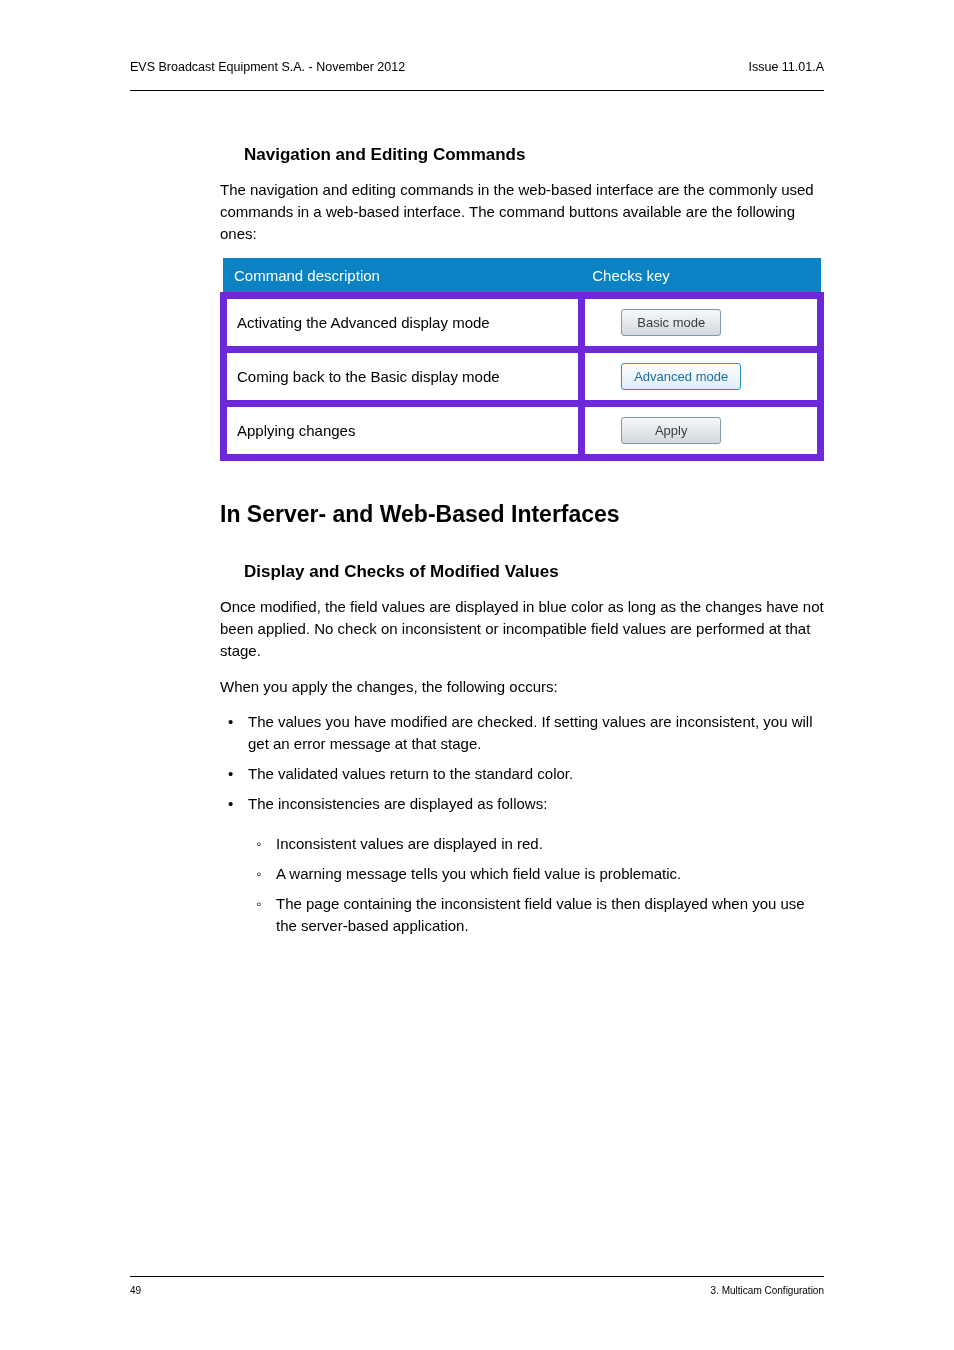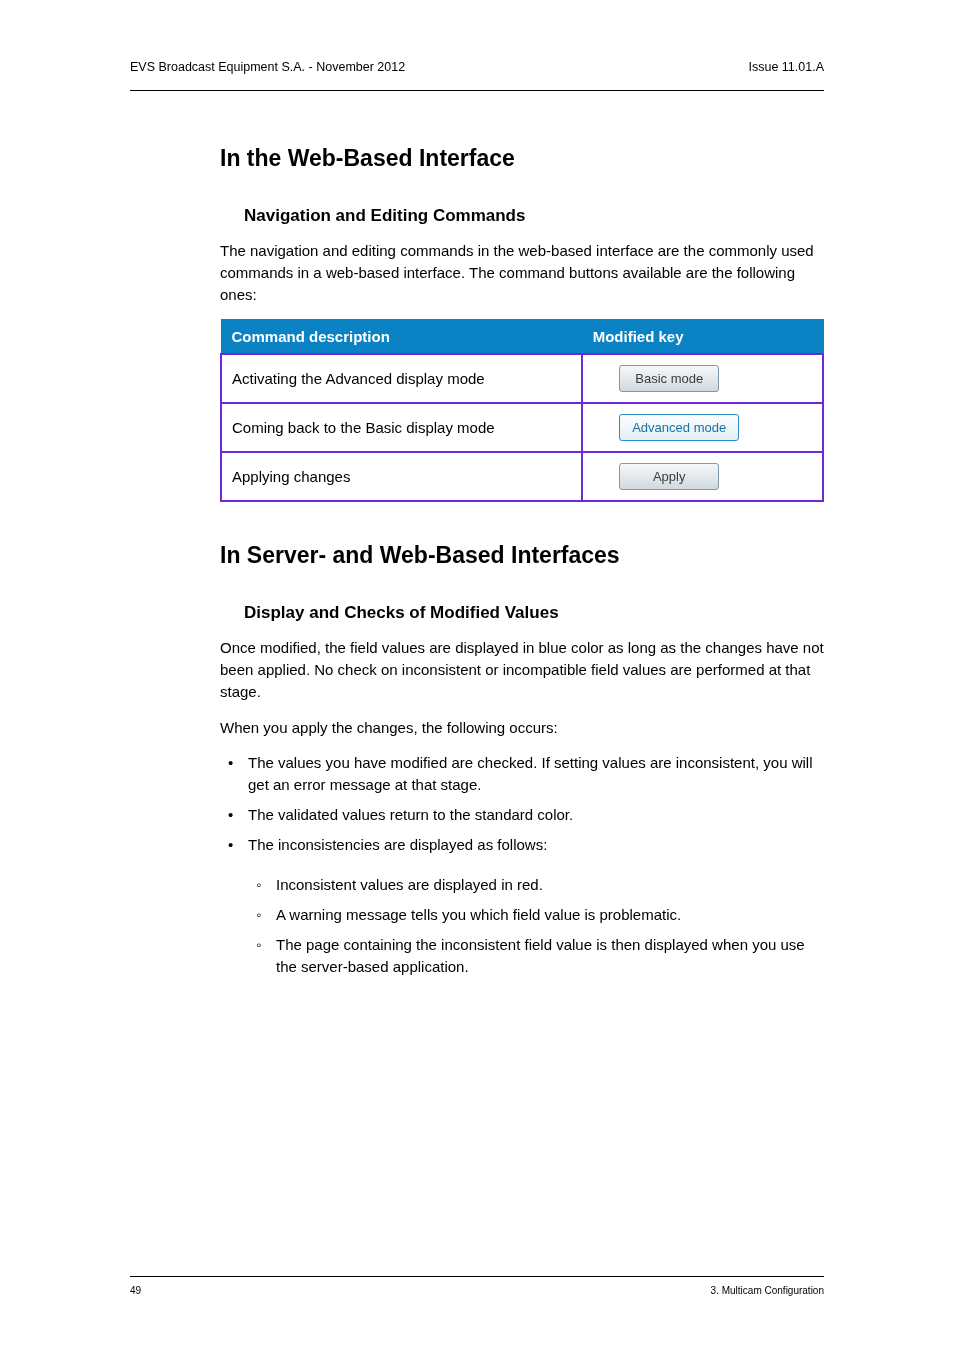--- a/index.html
+++ b/index.html
@@ -49,28 +49,28 @@
       margin-bottom: 14px;
     }
     table.cmd-table {
       border-collapse: collapse;
       width: 100%;
       margin-bottom: 40px;
     }
     table.cmd-table th {
       background: #0b82c4;
       color: #fff;
-      font-weight: bold;
+      font-weight: normal;
       text-align: left;
       font-size: 15px;
       padding: 8px 10px;
       border: 1px solid #0b82c4;
     }
     table.cmd-table td {
-      border: 2px solid #6d28d9;
+      border: 7px solid #6d28d9;
       padding: 10px 10px;
       font-size: 15px;
       vertical-align: middle;
     }
     table.cmd-table td.keycell {
       text-align: left;
       padding-left: 36px;
     }
     .btn {
       display: inline-block;
@@ -143,31 +143,30 @@
 <body>
 
 <div class="page">
   <div class="header-bar">
     <span>EVS Broadcast Equipment S.A.  - November 2012</span>
     <span>Issue 11.01.A</span>
   </div>
 
   <div class="content-area">
 
-    <h1>In the Web-Based Interface</h1>
 
     <h2>Navigation and Editing Commands</h2>
 
     <p>The navigation and editing commands in the web-based interface are the commonly used commands in a web-based interface. The command buttons available are the following ones:</p>
 
     <table class="cmd-table">
       <thead>
         <tr>
           <th>Command description</th>
-          <th style="width:40%">Modified key</th>
+          <th style="width:40%">Checks key</th>
         </tr>
       </thead>
       <tbody>
         <tr>
           <td>Activating the Advanced display mode</td>
           <td class="keycell">
             <span class="btn">Basic mode</span>
           </td>
         </tr>
         <tr>

